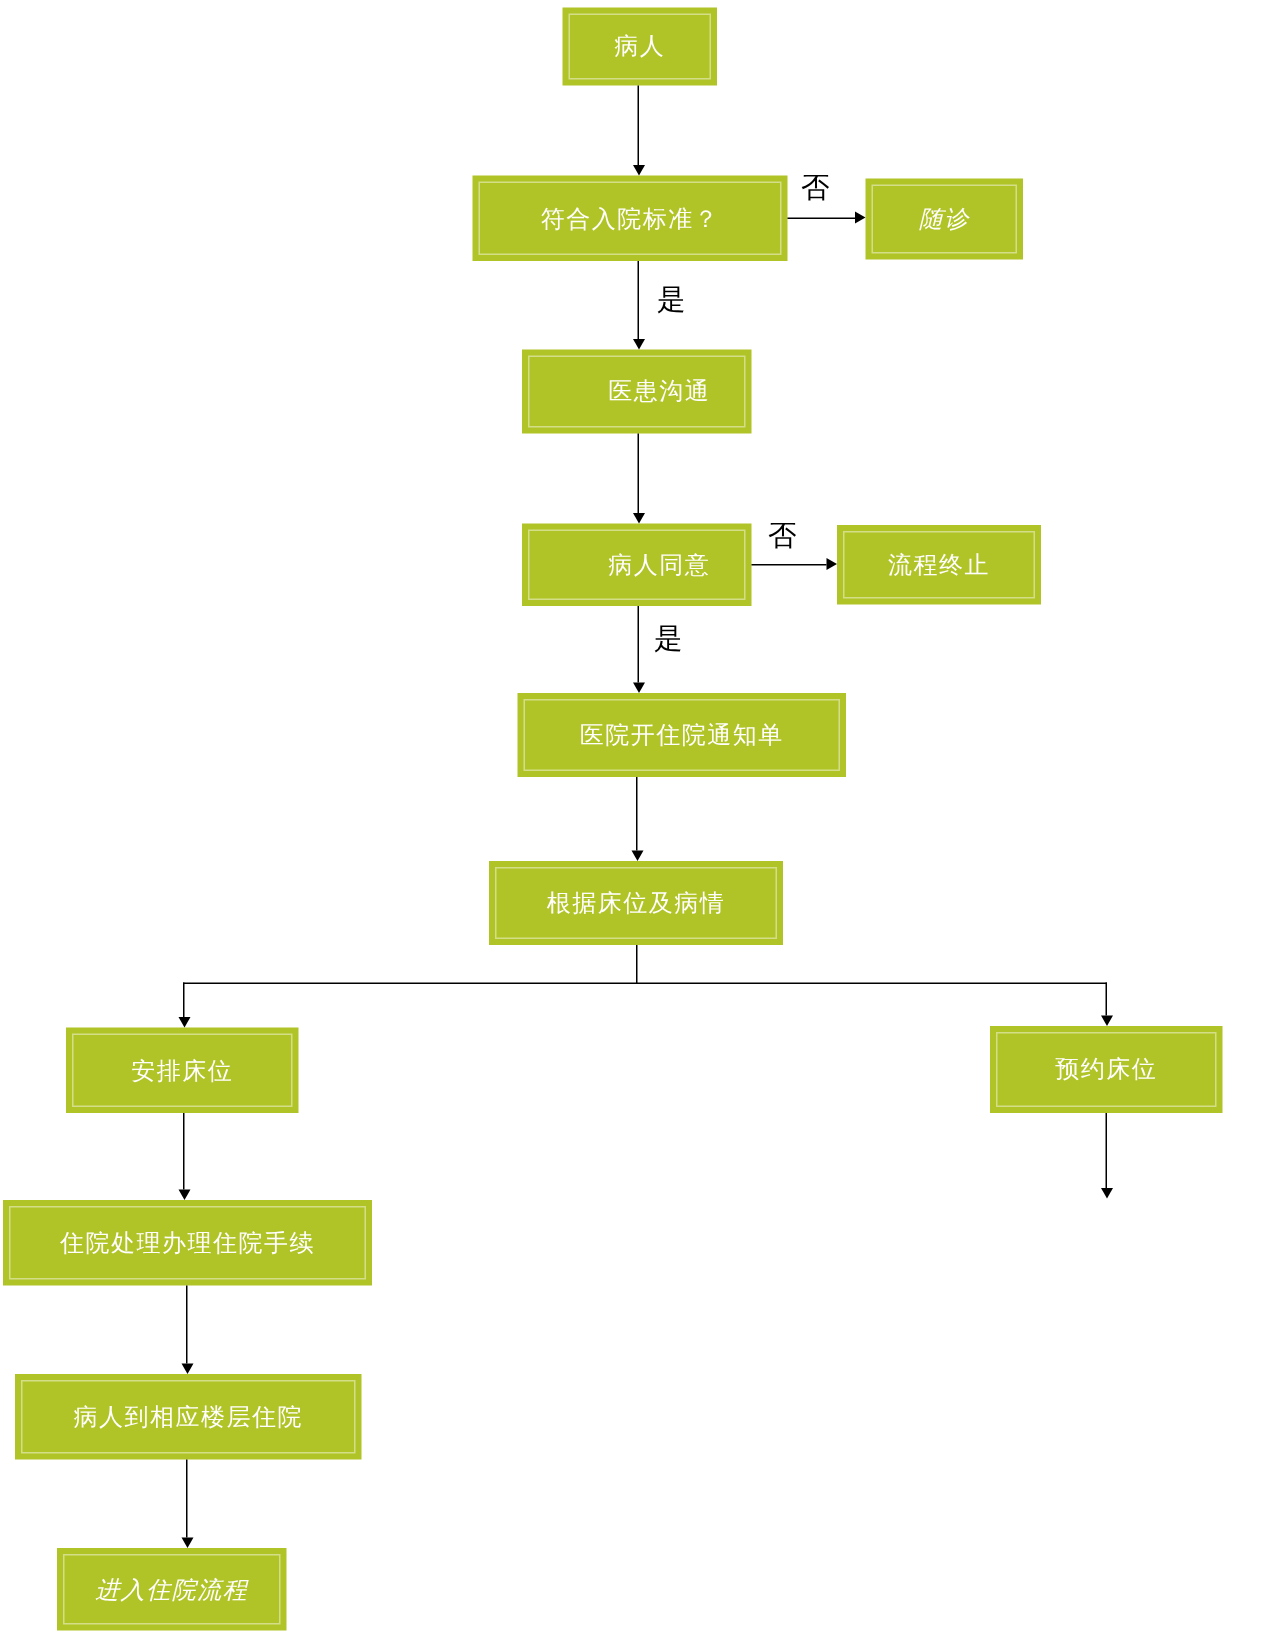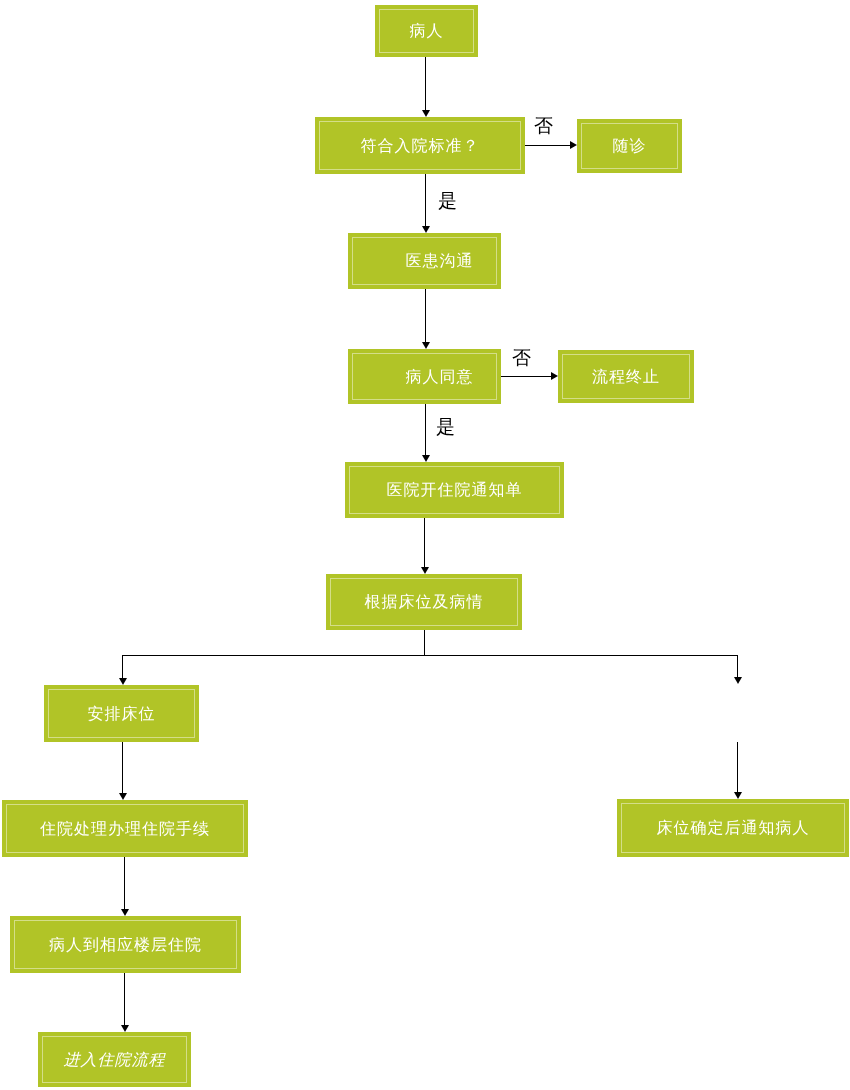--- a/index.html
+++ b/index.html
@@ -72,29 +72,29 @@
     line-height: 1;
   }
 </style>
 </head>
 <body>
 
 <div class="canvas">
 
   <div class="node" style="left:375px; top:5px;   width:103px; height:52px;">病人</div>
   <div class="node" style="left:315px; top:117px; width:210px; height:57px;text-align:center;">符合入院标准？</div>
-  <div class="node" style="left:577px; top:119px; width:105px; height:54px;">随诊</div>
+  <div class="node" style="left:577px; top:119px; width:105px; height:54px;font-style:italic;">随诊</div>
   <div class="node" style="left:348px; top:233px; width:153px; height:56px;padding-left:30px;">医患沟通</div>
   <div class="node" style="left:348px; top:349px; width:153px; height:55px;padding-left:30px;">病人同意</div>
   <div class="node" style="left:558px; top:350px; width:136px; height:53px;">流程终止</div>
   <div class="node" style="left:313px; top:462px; width:219px; height:56px;margin-left:32px;">医院开住院通知单</div>
   <div class="node" style="left:326px; top:574px; width:196px; height:56px;">根据床位及病情</div>
   <div class="node" style="left:44px;  top:685px; width:155px; height:57px;">安排床位</div>
+  <div class="node" style="left:660px; top:684px; width:155px; height:58px;">预约床位</div>
   <div class="node" style="left:2px;   top:800px; width:246px; height:57px;">住院处理办理住院手续</div>
-  <div class="node" style="left:617px; top:799px; width:232px; height:58px;">床位确定后通知病人</div>
   <div class="node" style="left:10px;  top:916px; width:231px; height:57px;text-align:center;">病人到相应楼层住院</div>
   <div class="node" style="left:38px;  top:1032px; width:153px; height:55px;font-style:italic;">进入住院流程</div>
 
   <div class="vline" style="left:425px; top:57px; height:53px;"></div>
   <div class="head-down" style="left:422px; top:110px;"></div>
 
   <div class="hline" style="left:525px; top:145px; width:45px;"></div>
   <div class="head-right" style="left:570px; top:141px;"></div>
   <span class="edge-label" style="left:534px; top:116px;">否</span>
 

